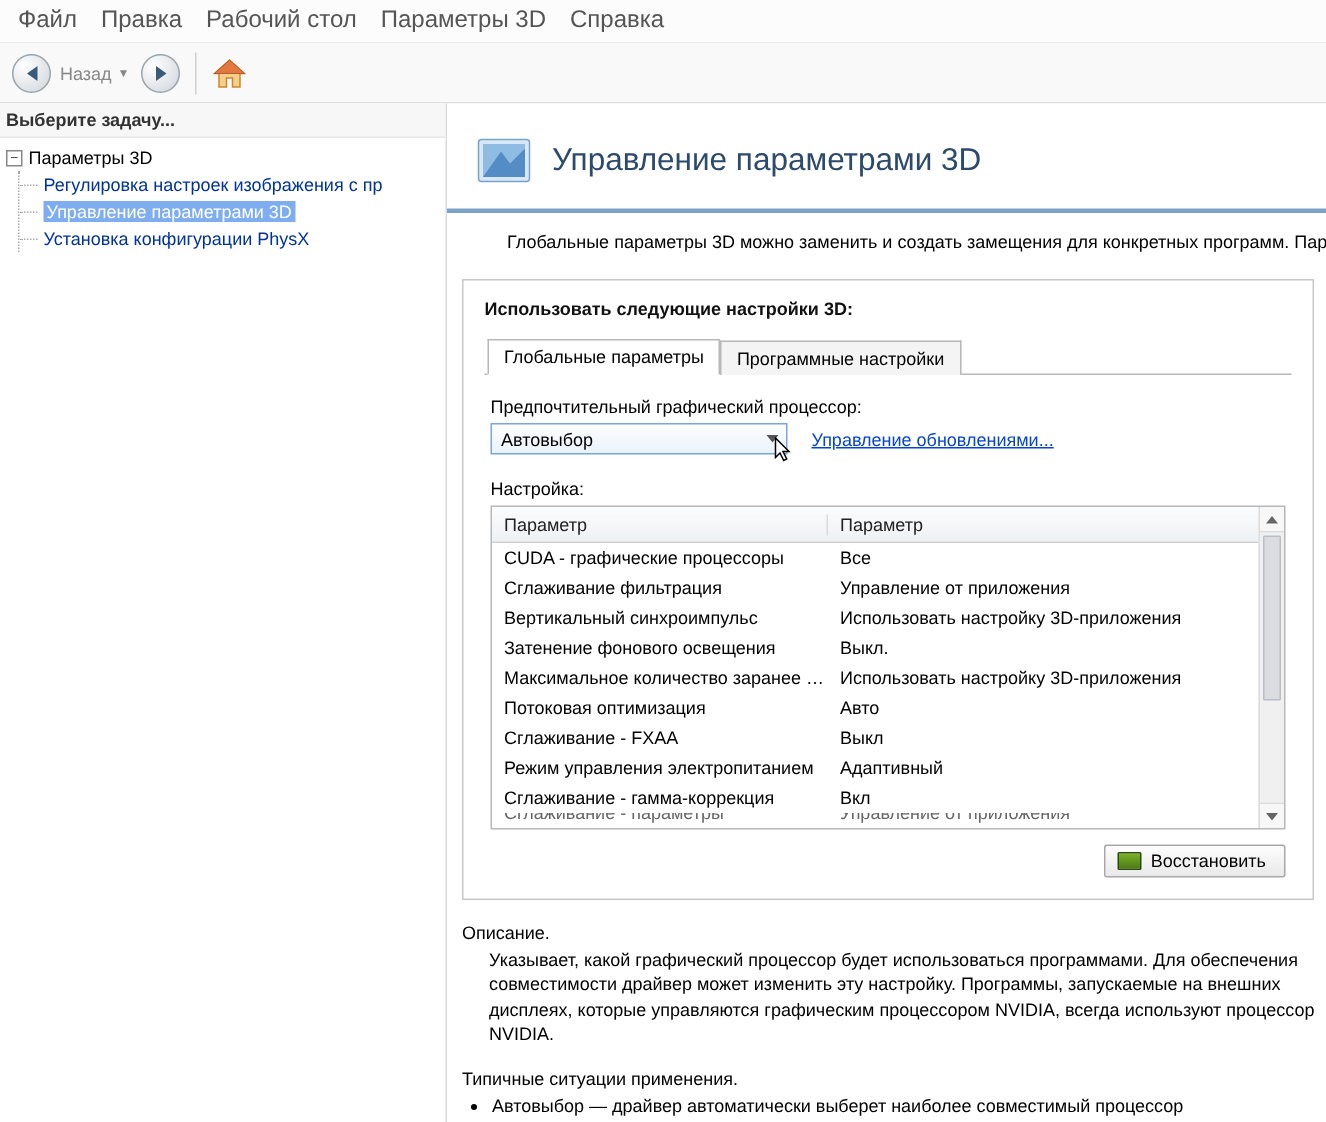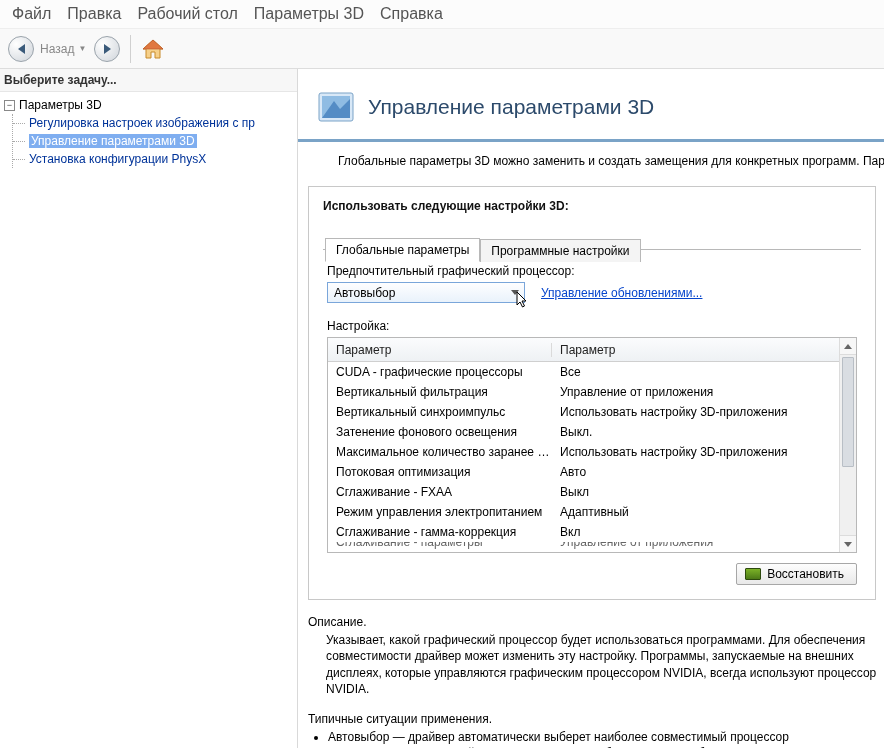--- a/index.html
+++ b/index.html
@@ -126,21 +126,21 @@
     padding-left: 2px;
   }
   .tab {
     border: 1px solid #b8b8b8;
     border-bottom: none;
     padding: 4px 10px;
     background: #f4f4f4;
     margin-right: 0px;
     position: relative;
     cursor:pointer;
-    top:13px;
+    top:1px;
   }
   .tab.active {
     background: #fff;
     border-bottom: 1px solid #fff;
   }
   .form-area { padding: 14px 4px 0 4px;}
   .lbl { margin-bottom: 4px; }
   .row-inline { display:flex; align-items:center; gap:16px;}
   .select {
     width: 198px; height: 21px;
@@ -305,21 +305,21 @@
             <div class="thead">
               <div class="th col1">Параметр</div>
               <div class="th col2">Параметр</div>
             </div>
             <div class="tbody" id="tbody">
                 <div class="trow">
                   <div class="td col1">CUDA - графические процессоры</div>
                   <div class="td col2">Все</div>
                 </div>
                 <div class="trow">
-                  <div class="td col1">Вертикальный фильтрация</div>
+                  <div class="td col1">Сглаживание фильтрация</div>
                   <div class="td col2">Управление от приложения</div>
                 </div>
                 <div class="trow">
                   <div class="td col1">Вертикальный синхроимпульс</div>
                   <div class="td col2">Использовать настройку 3D-приложения</div>
                 </div>
                 <div class="trow">
                   <div class="td col1">Затенение фонового освещения</div>
                   <div class="td col2">Выкл.</div>
                 </div>

